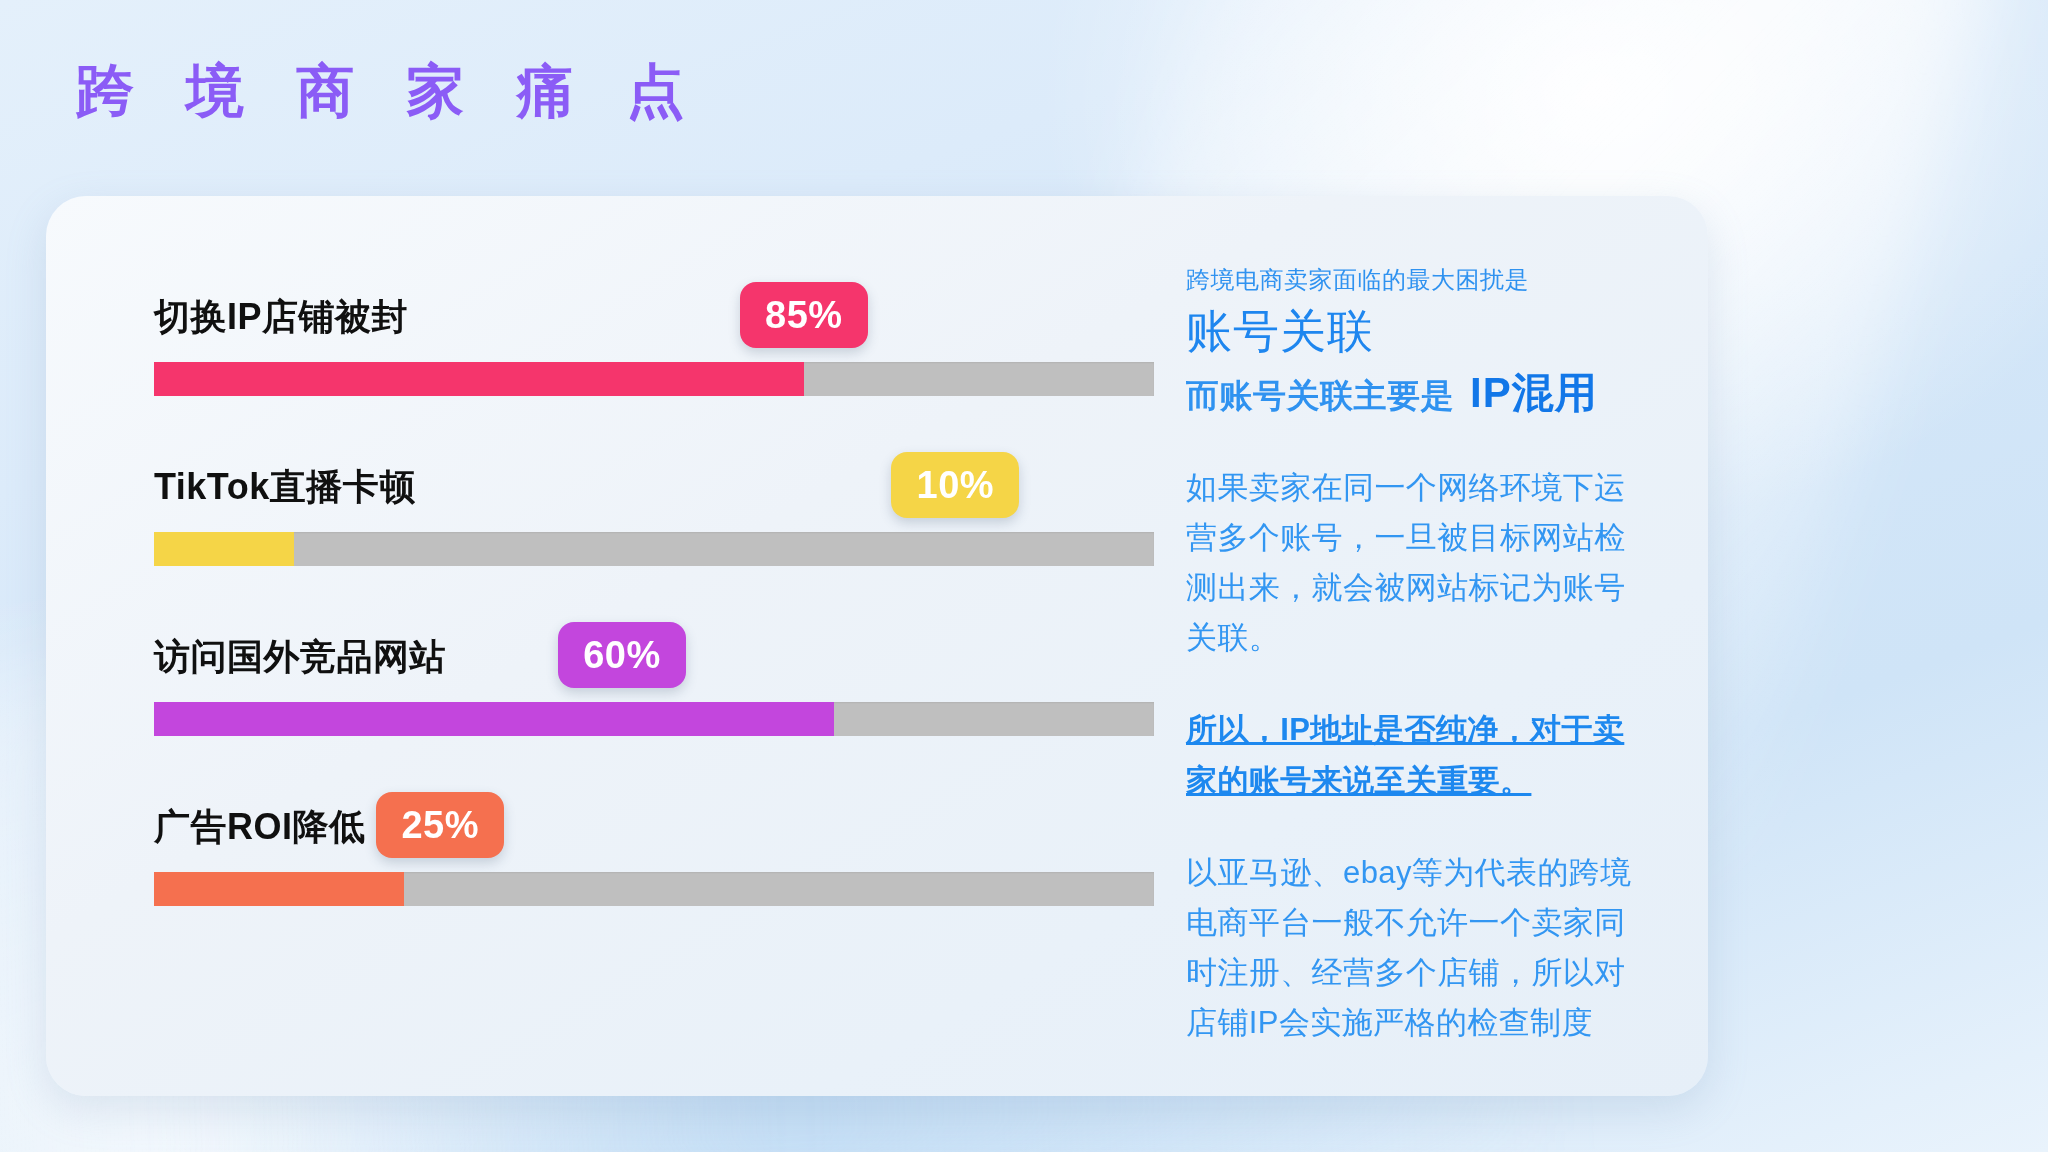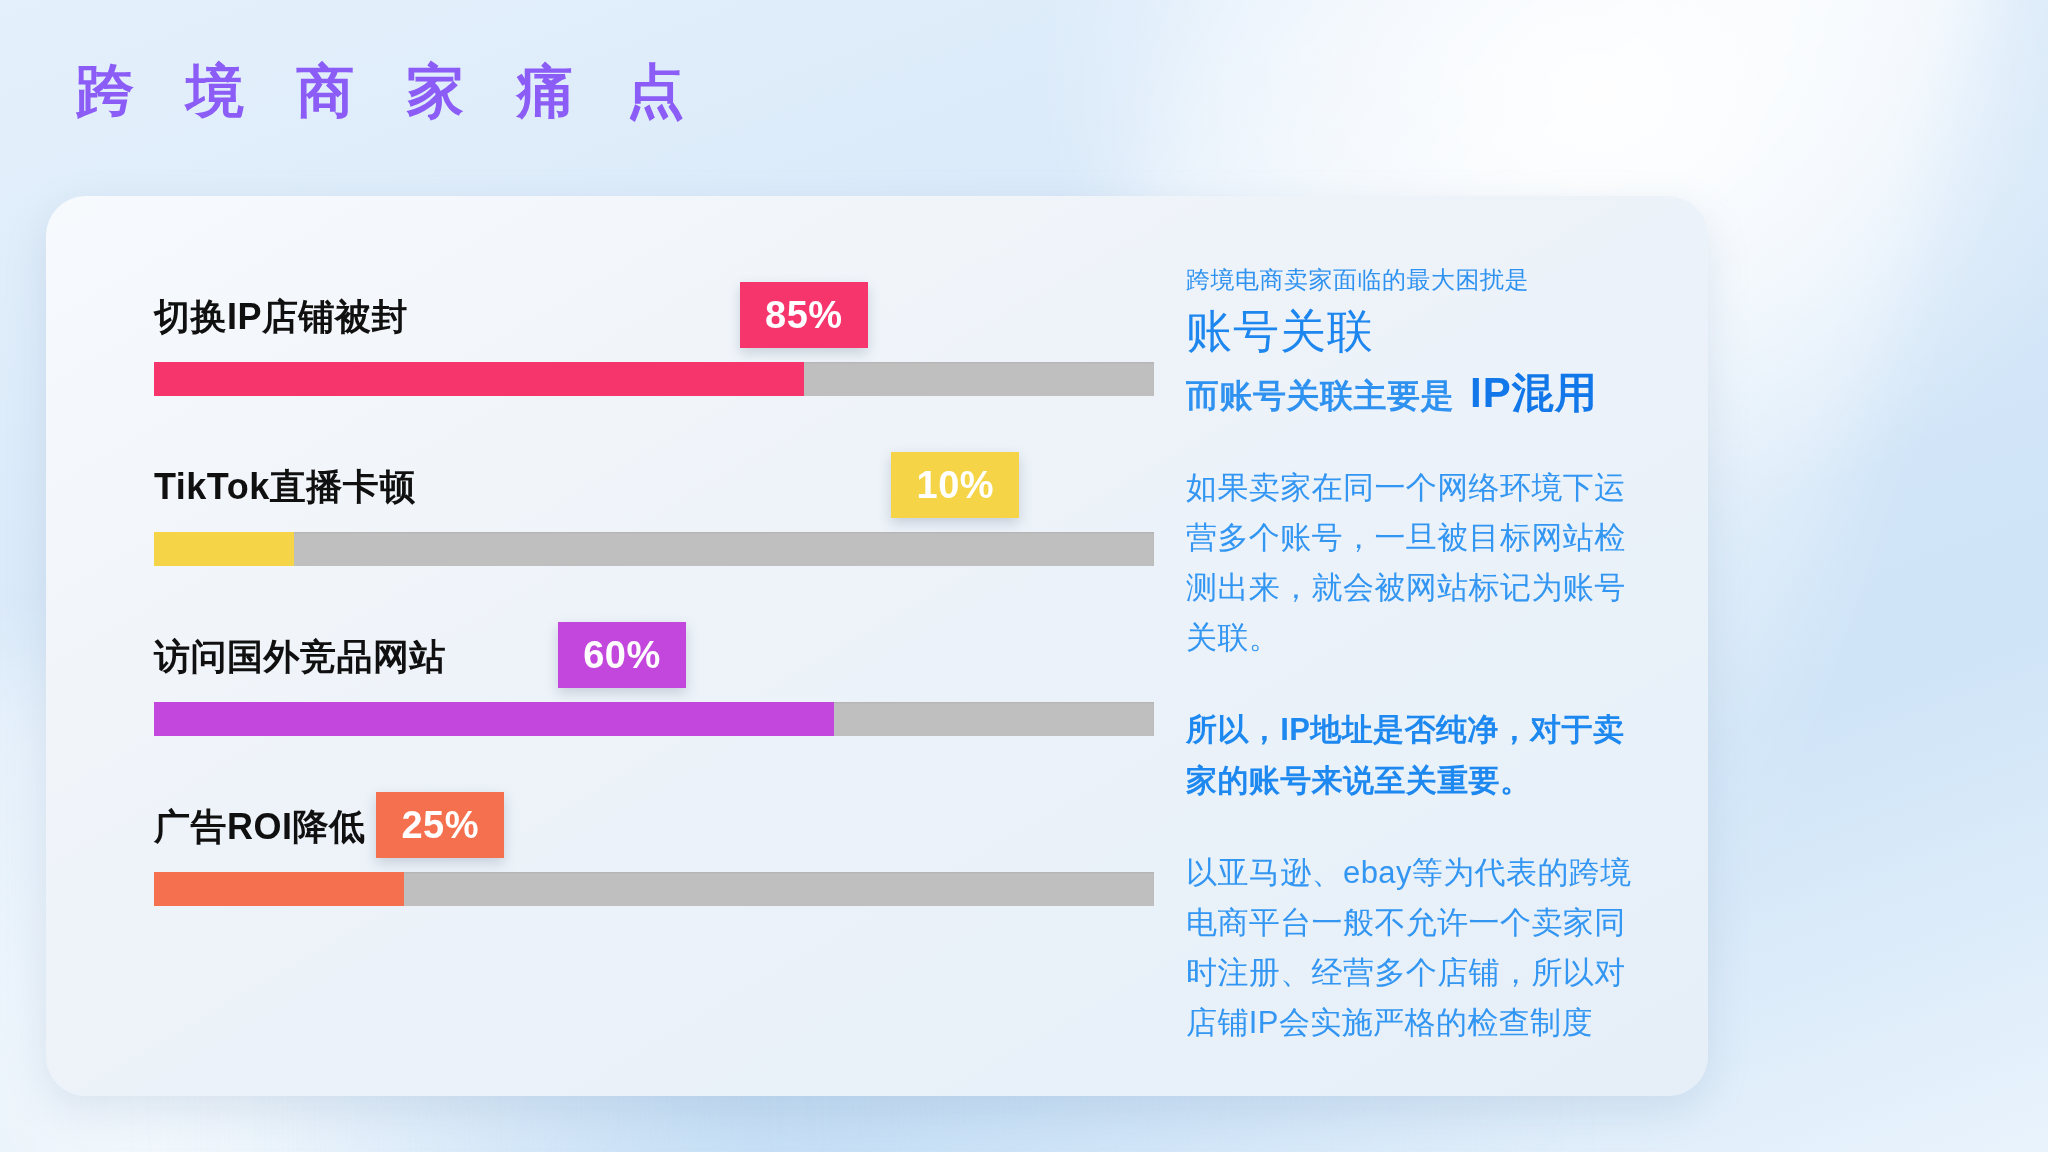--- a/index.html
+++ b/index.html
@@ -104,21 +104,21 @@
 
   .badge {
     position: absolute;
     bottom: -4px;
     display: inline-flex;
     align-items: center;
     justify-content: center;
     min-width: 128px;
     height: 66px;
     padding: 0 20px;
-    border-radius: 0;
+    border-radius: 16px;
     color: #ffffff;
     font-size: 38px;
     font-weight: 800;
     letter-spacing: 0.5px;
     box-shadow: 0 5px 12px rgba(60, 80, 110, 0.22);
   }
 
   .bar-track {
     position: relative;
     margin-top: 18px;
@@ -181,20 +181,21 @@
     font-size: 31px;
     font-weight: 500;
     color: #3296f2;
     line-height: 1.62;
     letter-spacing: 0.4px;
     max-width: 820px;
   }
   .para.bold {
     font-weight: 900;
     color: #1d88ef;
+    text-decoration: underline;
   }
 </style>
 </head>
 <body>
 
 <div class="bg-streak streak-a"></div>
 <div class="bg-streak streak-b"></div>
 <div class="bg-streak streak-c"></div>
 
 <h1 class="page-title">跨 境 商 家 痛 点</h1>

